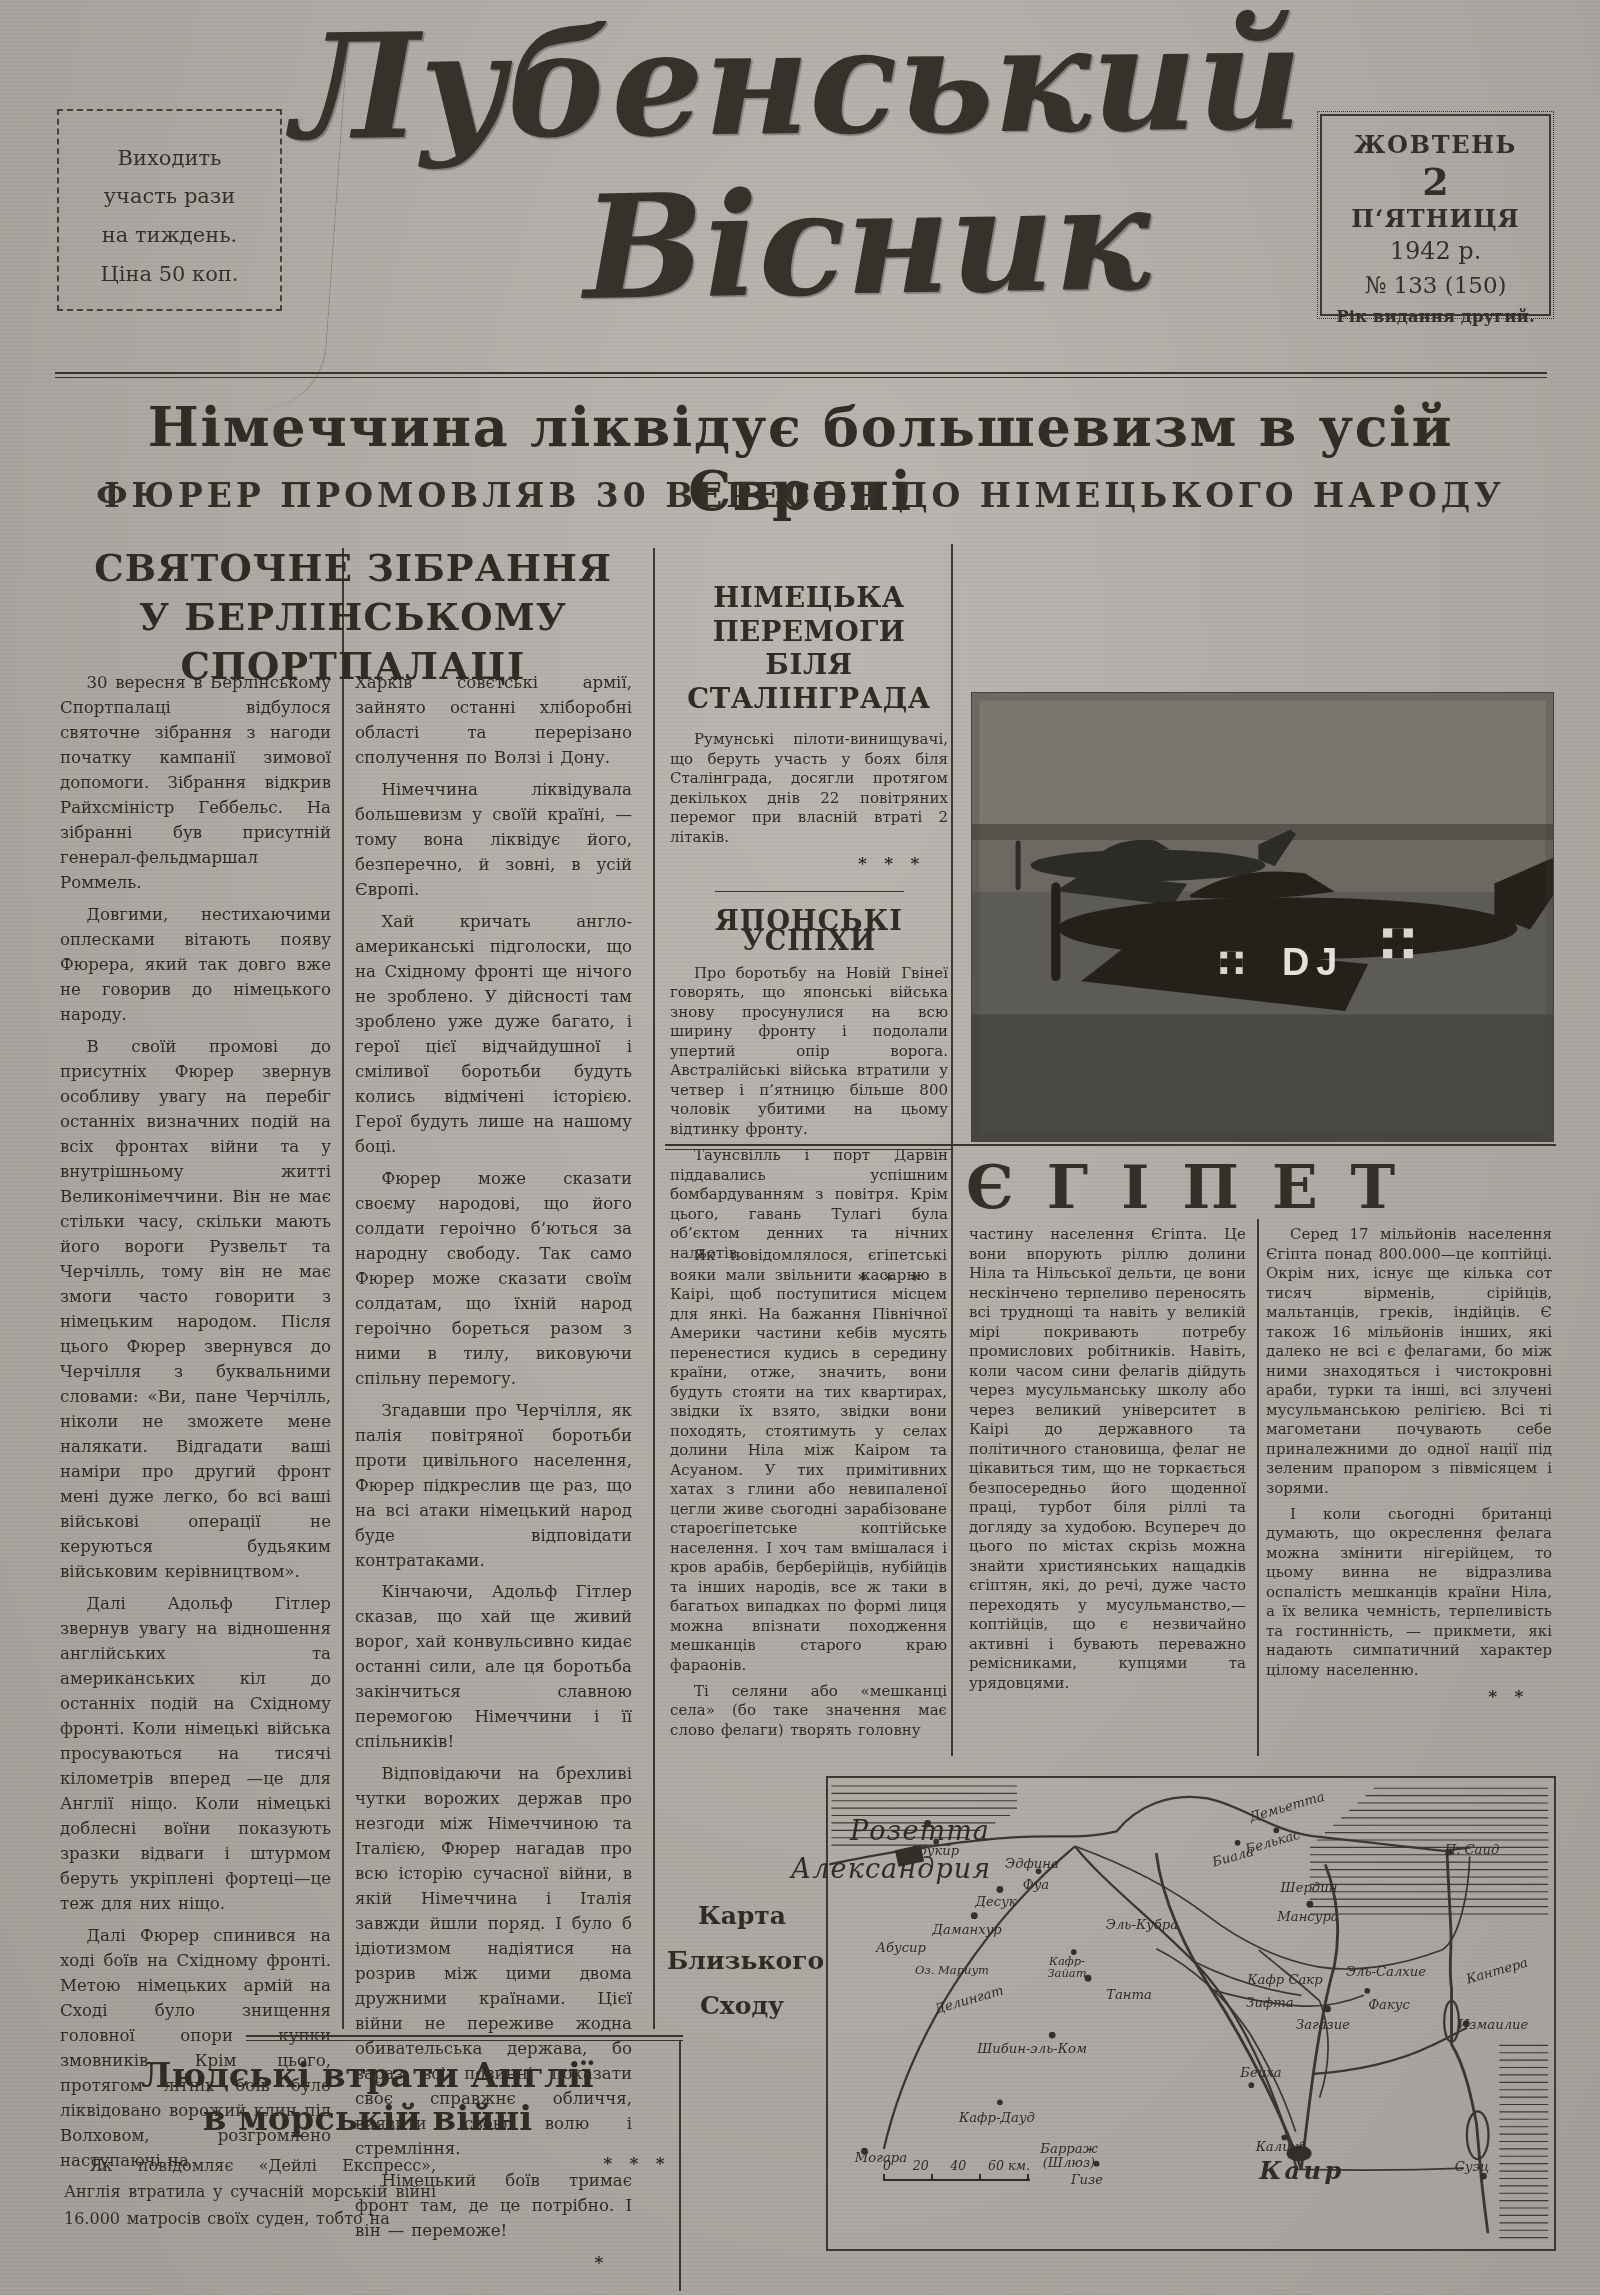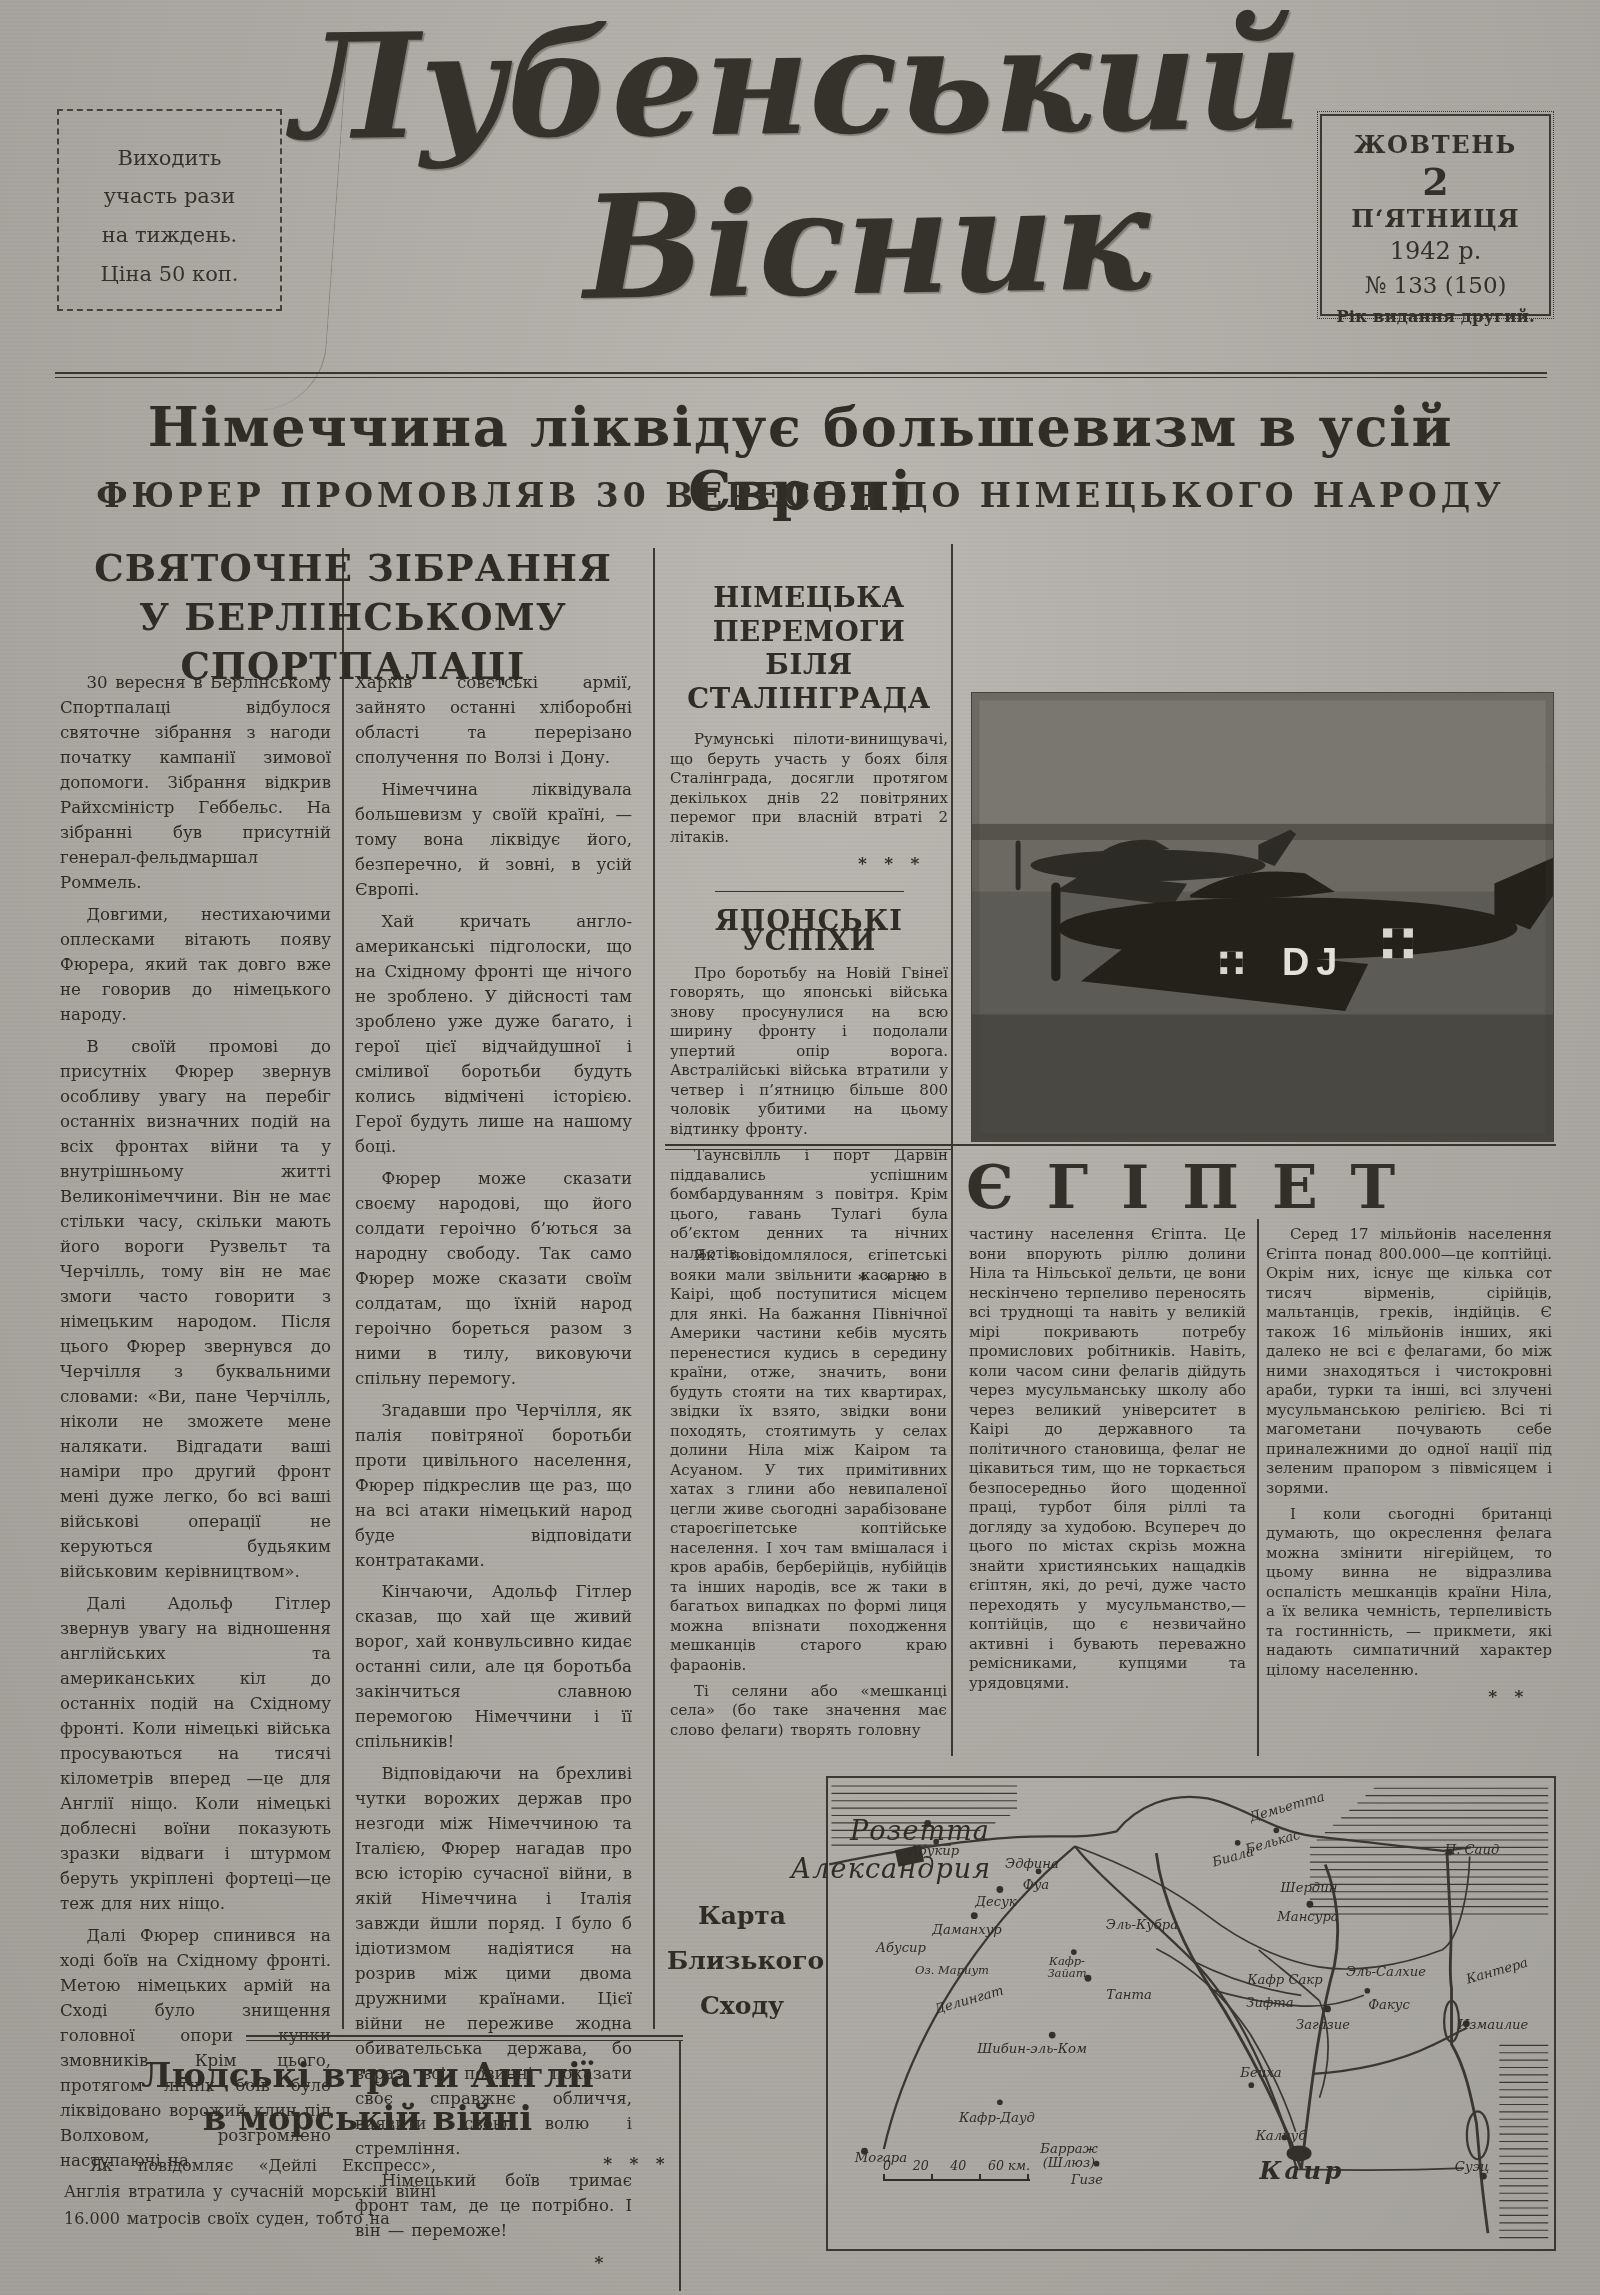--- a/index.html
+++ b/index.html
@@ -337,21 +337,21 @@
         <span class="maplabel slant" style="left: 405px; top: 79px;">Биала</span>
         <span class="maplabel slant" style="left: 445px; top: 64px;">Белькас</span>
         <span class="maplabel" style="left: 481px; top: 110px;">Шердин</span>
         <span class="maplabel" style="left: 480px; top: 139px;">Мансура</span>
         <span class="maplabel" style="left: 457px; top: 202px;">Кафр Сакр</span>
         <span class="maplabel" style="left: 442px; top: 225px;">Зифта</span>
         <span class="maplabel" style="left: 558px; top: 194px;">Эль-Салхие</span>
         <span class="maplabel" style="left: 561px; top: 227px;">Факус</span>
         <span class="maplabel" style="left: 495px; top: 247px;">Загазие</span>
         <span class="maplabel" style="left: 433px; top: 295px;">Беиха</span>
-        <span class="maplabel" style="left: 453px; top: 358px;">Калиуб</span>
+        <span class="maplabel" style="left: 453px; top: 369px;">Калиуб</span>
         <span class="maplabel city" style="left: 474px; top: 393px;">Каир</span>
         <span class="maplabel" style="left: 644px; top: 72px;">П. Саид</span>
         <span class="maplabel slant" style="left: 669px; top: 193px;">Кантера</span>
         <span class="maplabel" style="left: 665px; top: 247px;">Измаилие</span>
         <span class="maplabel" style="left: 644px; top: 389px;">Суэц</span>
       </div>
     <div id="scalebar">
       <div class="nums">
         <span>0</span>
         <span>20</span>

